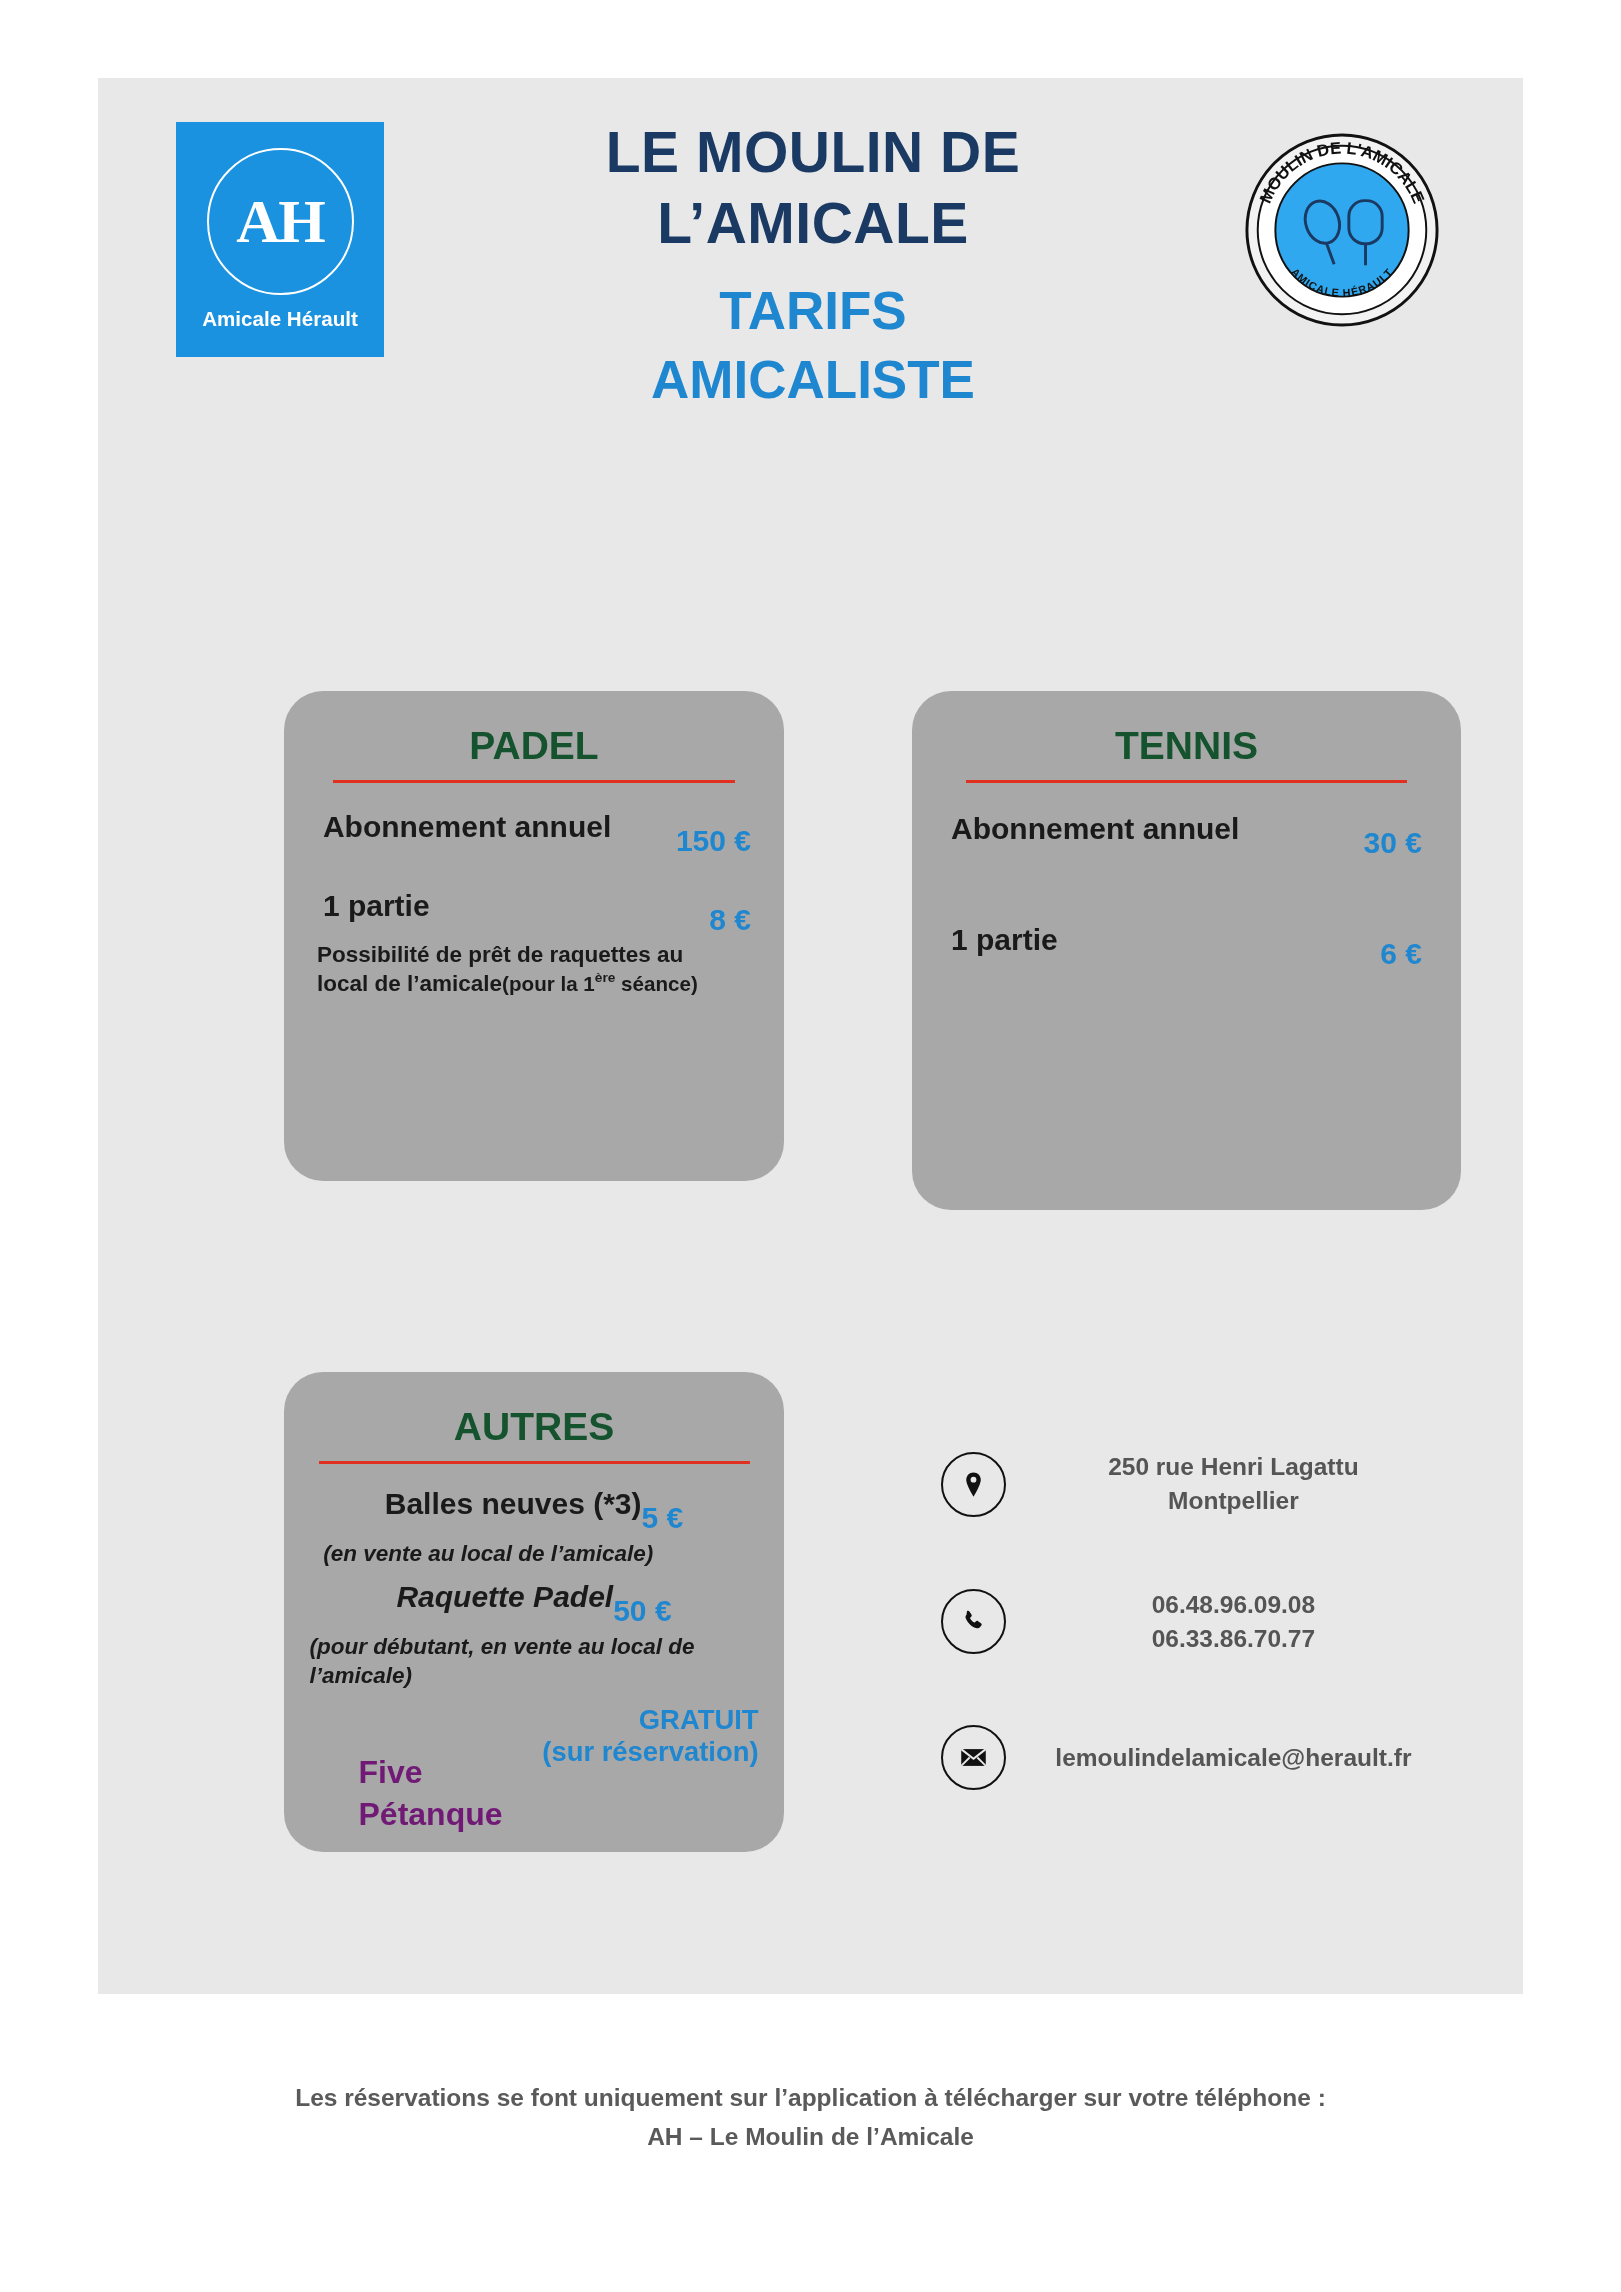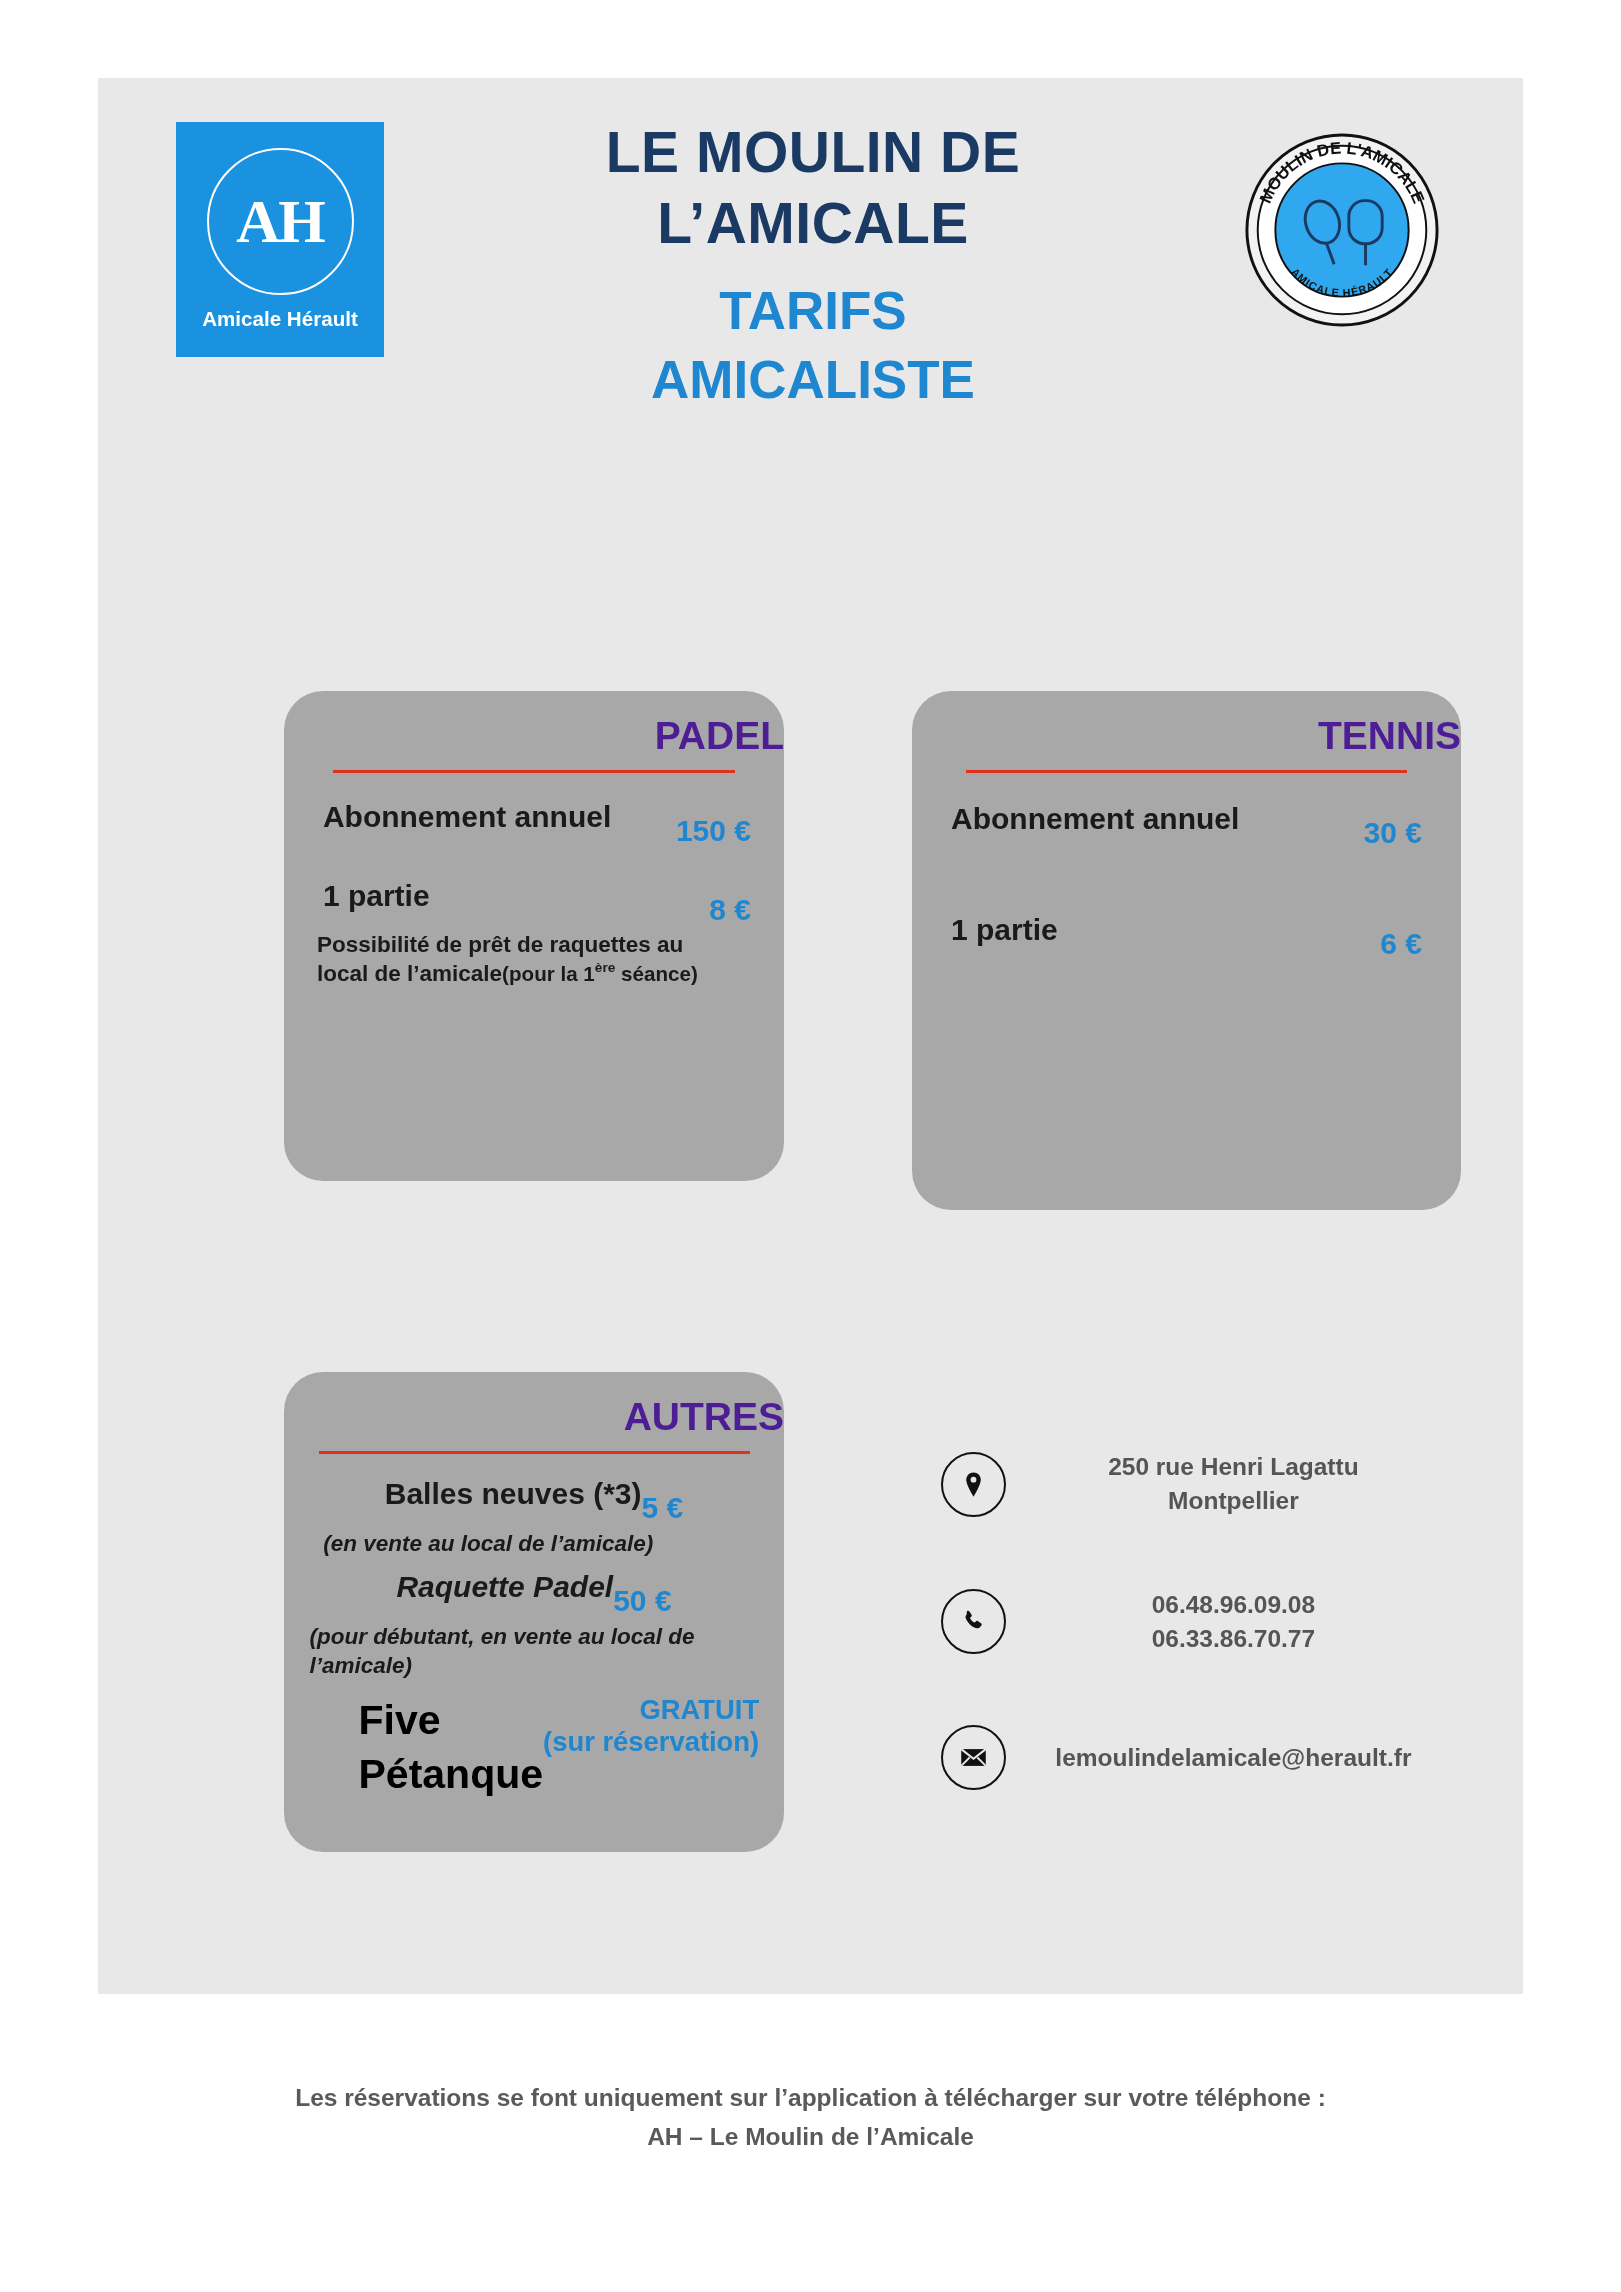--- a/index.html
+++ b/index.html
@@ -94,25 +94,25 @@
     height: 196px;
   }
 
   
   .card {
     position: absolute;
     background: #a8a8a8;
     border-radius: 39px;
   }
   .card-title {
-    text-align: right;
-    color: #4c1d95;
+    text-align: center;
+    color: #14532d;
     font-size: 39px;
     font-weight: bold;
-    padding-top: 23px;
+    padding-top: 33px;
   }
   .card-rule {
     height: 2.9px;
     background: #e03020;
     margin: 11.8px auto 0 auto;
   }
 
   .row {
     display: flex;
     justify-content: space-between;
@@ -159,25 +159,26 @@
   #card-autres .body { padding: 21.6px 25.5px 0 25.5px; }
   #card-autres .row { margin-bottom: 0px; justify-content: center; }
 
   .five-row {
     display: flex;
     justify-content: space-between;
     align-items: flex-start;
     margin-top: 13.7px;
   }
   .five-label {
-    color: #000000;
-    font-weight: bold;
-    font-size: 41px;
+    color: #701a75;
+    font-weight: bold;
+    font-size: 32px;
     line-height: 1.3;
     padding-left: 49px;
+    margin-top: 48px;
   }
   .five-right {
     text-align: right;
   }
   .gratuit {
     color: #1f86d0;
     font-weight: bold;
     font-size: 27.4px;
   }
   .reservation {

